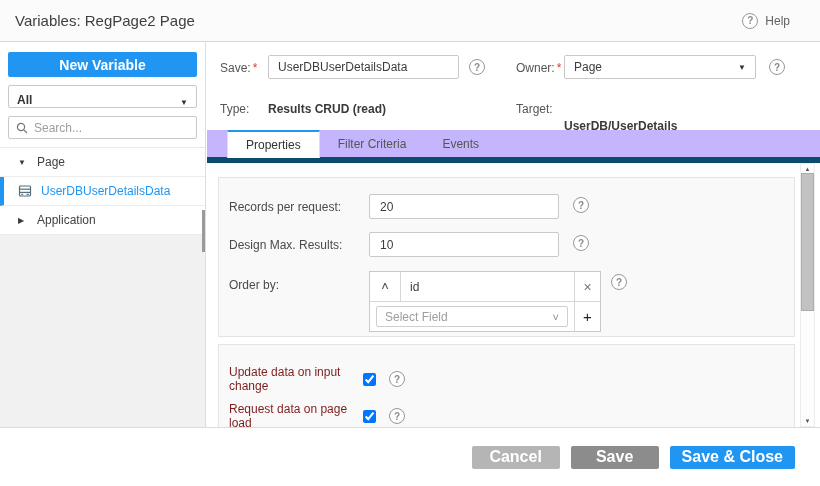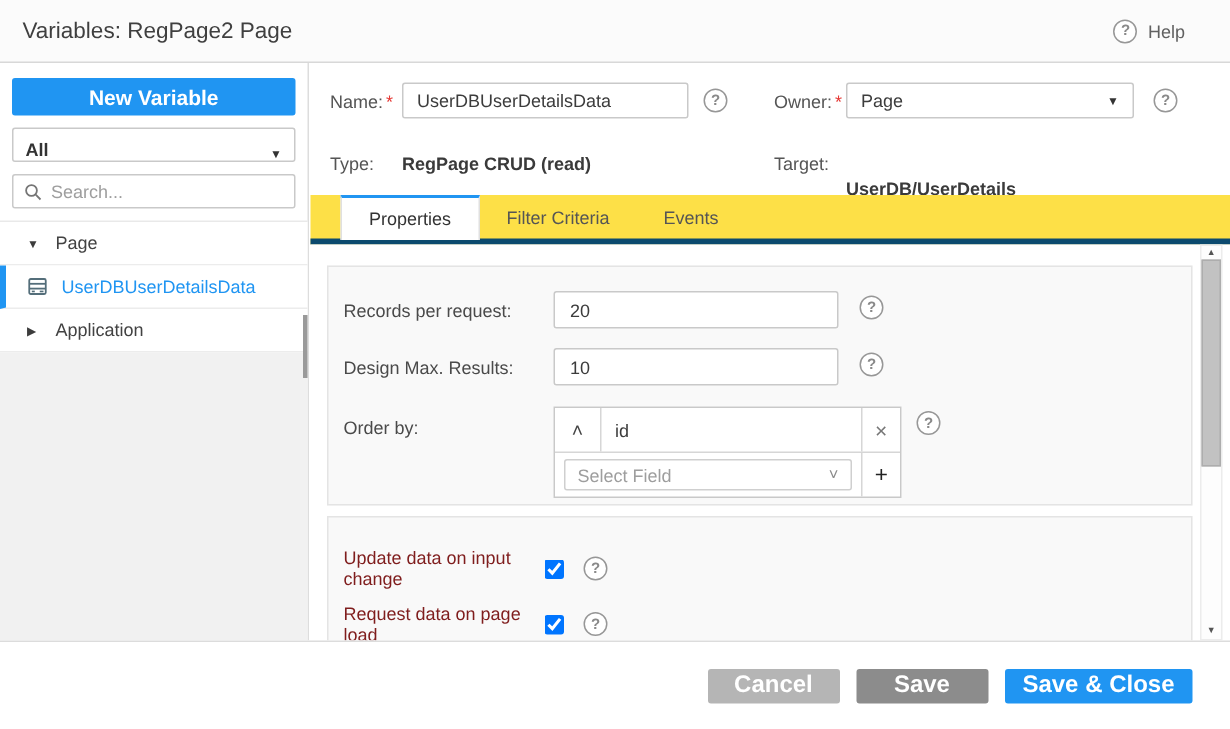--- a/index.html
+++ b/index.html
@@ -54,22 +54,22 @@
   .req { color:#e53935; margin-left:2px; }
   .txt-input { position:absolute; height:24px; border:1px solid #c9c9c9; border-radius:2px;
                padding:0 9px; font-size:12px; font-family:inherit; color:#3c3c3c; outline:none; }
   .sel-box { position:absolute; height:24px; border:1px solid #c9c9c9; border-radius:2px;
              background:#fff; display:flex; align-items:center; justify-content:space-between;
              padding:0 9px; cursor:pointer; color:#3c3c3c; }
   .sel-box .caret { font-size:8px; color:#333; }
   .bold-val { position:absolute; font-weight:bold; color:#3a3a3a; }
 
   
-  .tabbar { position:absolute; top:88px; left:0; right:0; height:33px; background:#fde047;
-            border-bottom:4px solid #0c4a6e; display:flex; padding-left:20px; }
+  .tabbar { position:absolute; top:88px; left:0; right:0; height:33px; background:#c4b5fd;
+            border-bottom:6px solid #0c4a6e; display:flex; padding-left:20px; }
   .tab { display:flex; align-items:center; padding:0 18px; color:#555; cursor:pointer; }
   .tab.active { background:#fff; border-left:1px solid #e0e0e0; border-right:1px solid #e0e0e0;
                 border-top:2px solid #2095f2; margin-bottom:-1px; color:#333; position:relative; z-index:1; }
 
   
   .content { position:absolute; top:121px; left:0; right:0; bottom:0; background:#fff; overflow:hidden; }
   .panel { position:absolute; left:11px; width:577px; background:#f9f9f9; border:1px solid #e4e4e4; }
   .panel1 { top:6px; height:160px;margin-top:8px; }
   .panel2 { top:181px; height:95px; }
   .plabel { position:absolute; left:10px; color:#4a4a4a; }
@@ -167,33 +167,33 @@
         <span class="tree-label">Application</span>
       </div>
     </div>
     <div class="side-fill"></div>
     <div class="side-scroll-thumb"></div>
   </div>
 
   <div class="main">
 
     <div class="form-top">
-      <span class="flabel" style="left:13px; top:19px;"><span>Name:</span><span class="req">*</span></span>
+      <span class="flabel" style="left:13px; top:19px;"><span>Save:</span><span class="req">*</span></span>
       <input class="txt-input" style="left: 61px; top: 13px; width: 191px;" value="UserDBUserDetailsData">
       <span class="qicon" style="position:absolute; left:262px; top:17px;">?</span>
 
       <span class="flabel" style="left:309px; top:19px;"><span>Owner:</span><span class="req">*</span></span>
       <div class="sel-box" style="left:357px; top:13px; width:192px;">
         <span>Page</span>
         <span class="caret">▼</span>
       </div>
       <span class="qicon" style="position:absolute; left:562px; top:17px;">?</span>
 
       <span class="flabel" style="left:13px; top:60px;">Type:</span>
-      <span class="bold-val" style="left:61px; top:60px;">RegPage CRUD (read)</span>
+      <span class="bold-val" style="left:61px; top:60px;">Results CRUD (read)</span>
       <span class="flabel" style="left:309px; top:60px;">Target:</span>
       <span class="bold-val" style="left:357px; top:77px;text-align:center;">UserDB/UserDetails</span>
     </div>
 
     <div class="tabbar">
       <div class="tab active">Properties</div>
       <div class="tab">Filter Criteria</div>
       <div class="tab">Events</div>
     </div>
 

